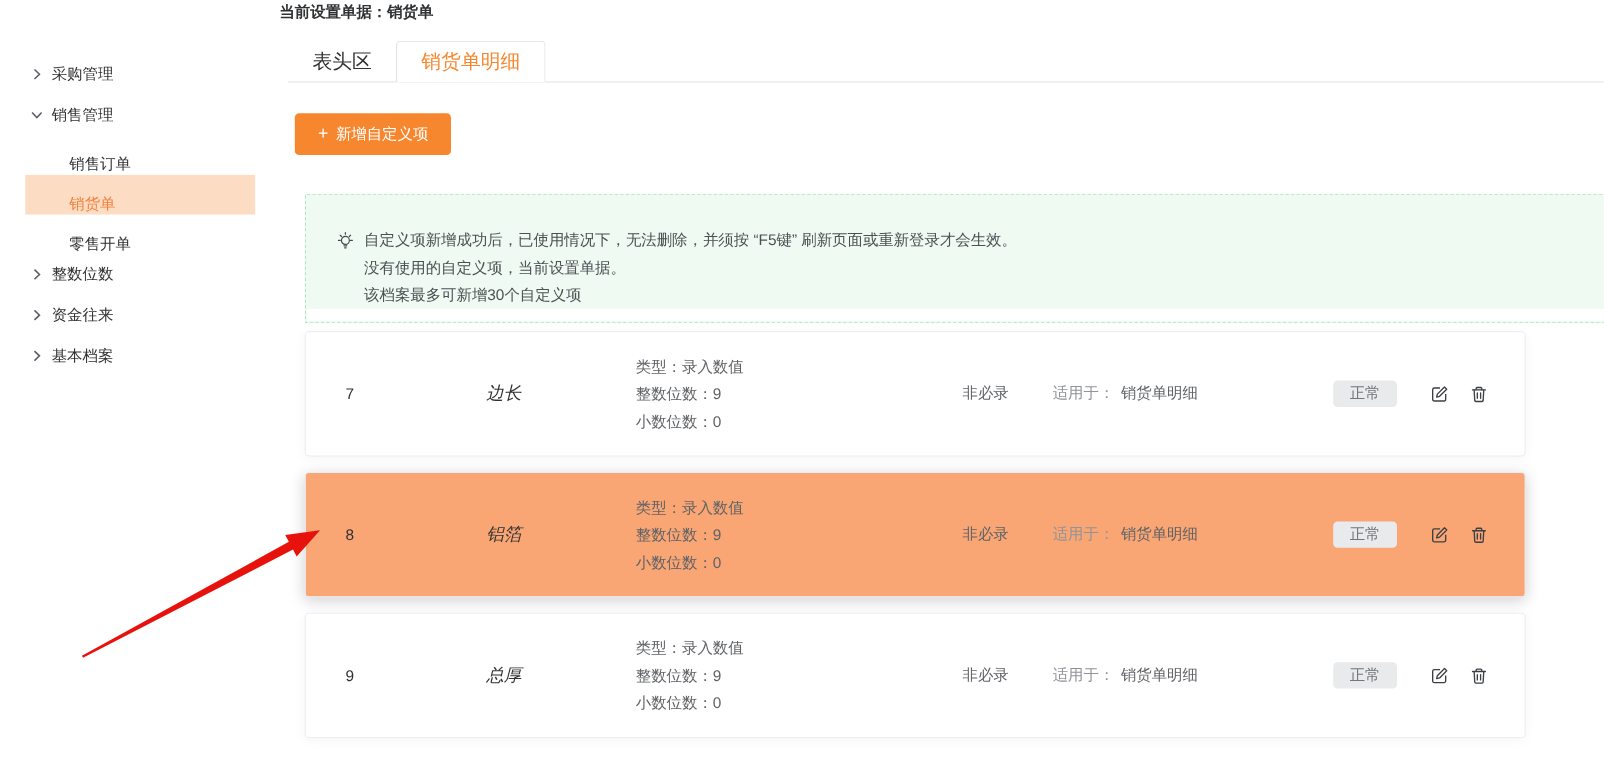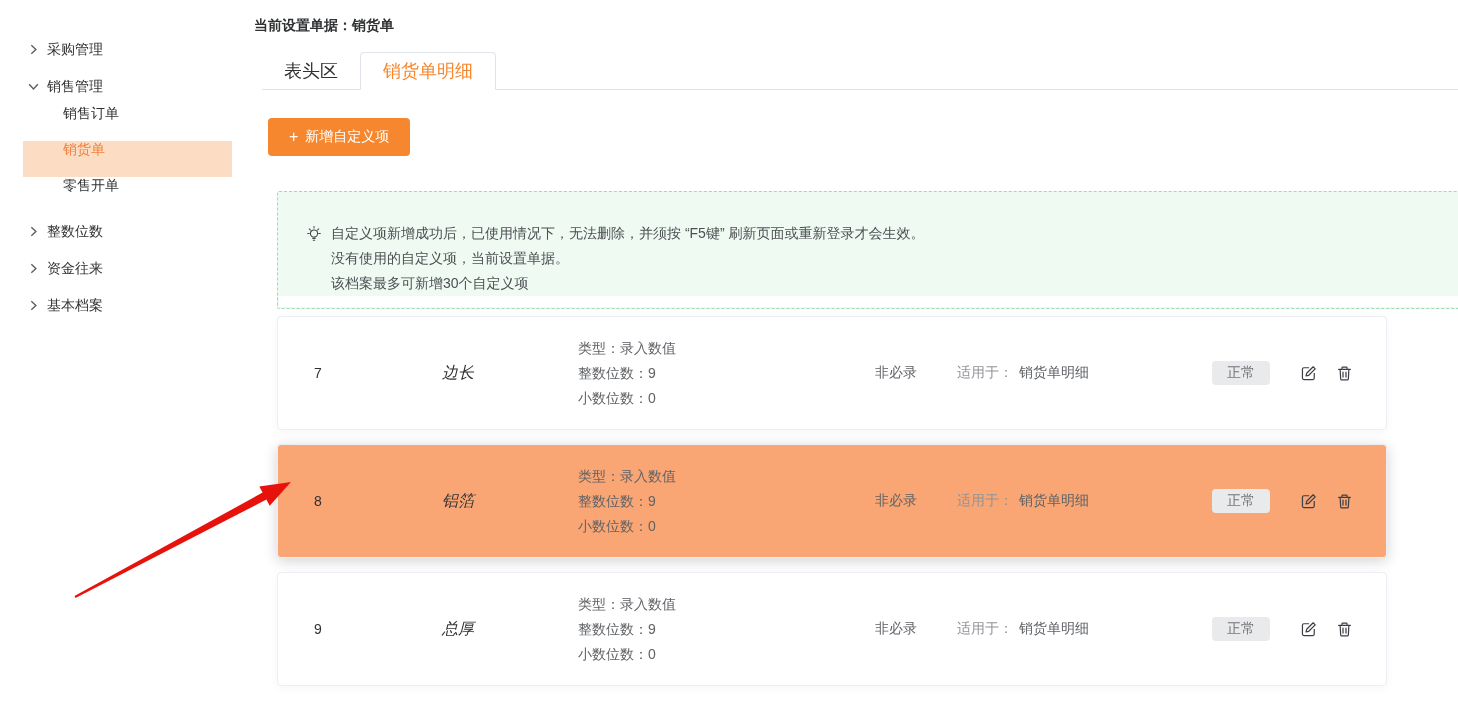--- a/index.html
+++ b/index.html
@@ -18,28 +18,28 @@
     --text-regular:#606266;
     --text-label:#909399;
   }
   html,body{margin:0;padding:0;background:#fff;}
   body{
     position:relative;width:1458px;height:703px;overflow:hidden;
     font-family:"Liberation Sans","DejaVu Sans",sans-serif;
     color:var(--text-primary);
   }
   
-  .sidebar{position:absolute;left:0;top:0;width:250px;padding-top:31px;box-sizing:border-box;}
+  .sidebar{position:absolute;left:0;top:18px;width:250px;padding-top:31px;box-sizing:border-box;}
   .menu-item{display:flex;align-items:center;height:37px;padding-left:27px;font-size:14px;color:var(--text-primary);cursor:pointer;}
   .menu-item .chev{width:13px;height:13px;margin-right:7px;display:flex;align-items:center;justify-content:center;flex:none;}
-  .submenu-item{display:flex;align-items:flex-start;height:36px;margin-left:23px;width:209px;box-sizing:border-box;padding-left:40px;font-size:14px;color:var(--text-primary);cursor:pointer;font-family:Liberation Mono, monospace;}
+  .submenu-item{display:flex;align-items:flex-end;height:36px;margin-left:23px;width:209px;box-sizing:border-box;padding-left:40px;font-size:14px;color:var(--text-primary);cursor:pointer;font-family:Liberation Mono, monospace;}
   .submenu-item.active{background:var(--sidebar-active-bg);color:var(--sidebar-active-text);}
   
   .main{position:absolute;left:254px;top:0;right:0;}
-  .page-title{padding-top:17px;font-size:14px;font-weight:700;color:#2f3133;}
+  .page-title{padding-top:2px;font-size:14px;font-weight:700;color:#2f3133;}
   .tabs{display:flex;align-items:stretch;height:38px;margin:17px 0 0 8px;border-bottom:1px solid var(--tab-border);box-sizing:border-box;}
   .tab{display:flex;align-items:center;justify-content:center;min-width:96px;padding:0 22px;box-sizing:border-box;font-size:18px;color:var(--text-primary);cursor:pointer;}
   .tab.active{border:1px solid var(--tab-border);border-bottom:1px solid #fff;margin-bottom:-1px;background:#fff;color:var(--accent);border-radius:4px 4px 0 0;}
   .add-btn{display:inline-flex;align-items:center;gap:7px;margin:28px 0 0 14px;height:38px;padding:0 21px;background:var(--accent);color:#fff;font-size:14px;border:none;border-radius:4px;cursor:pointer;font-family:inherit;}
   .add-btn .plus{font-size:16px;line-height:1;}
   
   .notice{position:relative;margin:35px 0 0 23px;width:1264px;height:118px;box-sizing:border-box;border:1px dashed var(--notice-border);background:var(--notice-bg);border-radius:2px;font-size:14px;color:#4d4f53;}
   .notice::after{content:"";position:absolute;left:1px;right:1px;bottom:1px;height:11px;background:#fff;}
   .notice-inner{padding:29px 20px 0 27px;line-height:25px;}
   .notice-line{display:flex;align-items:center;gap:8px;}

